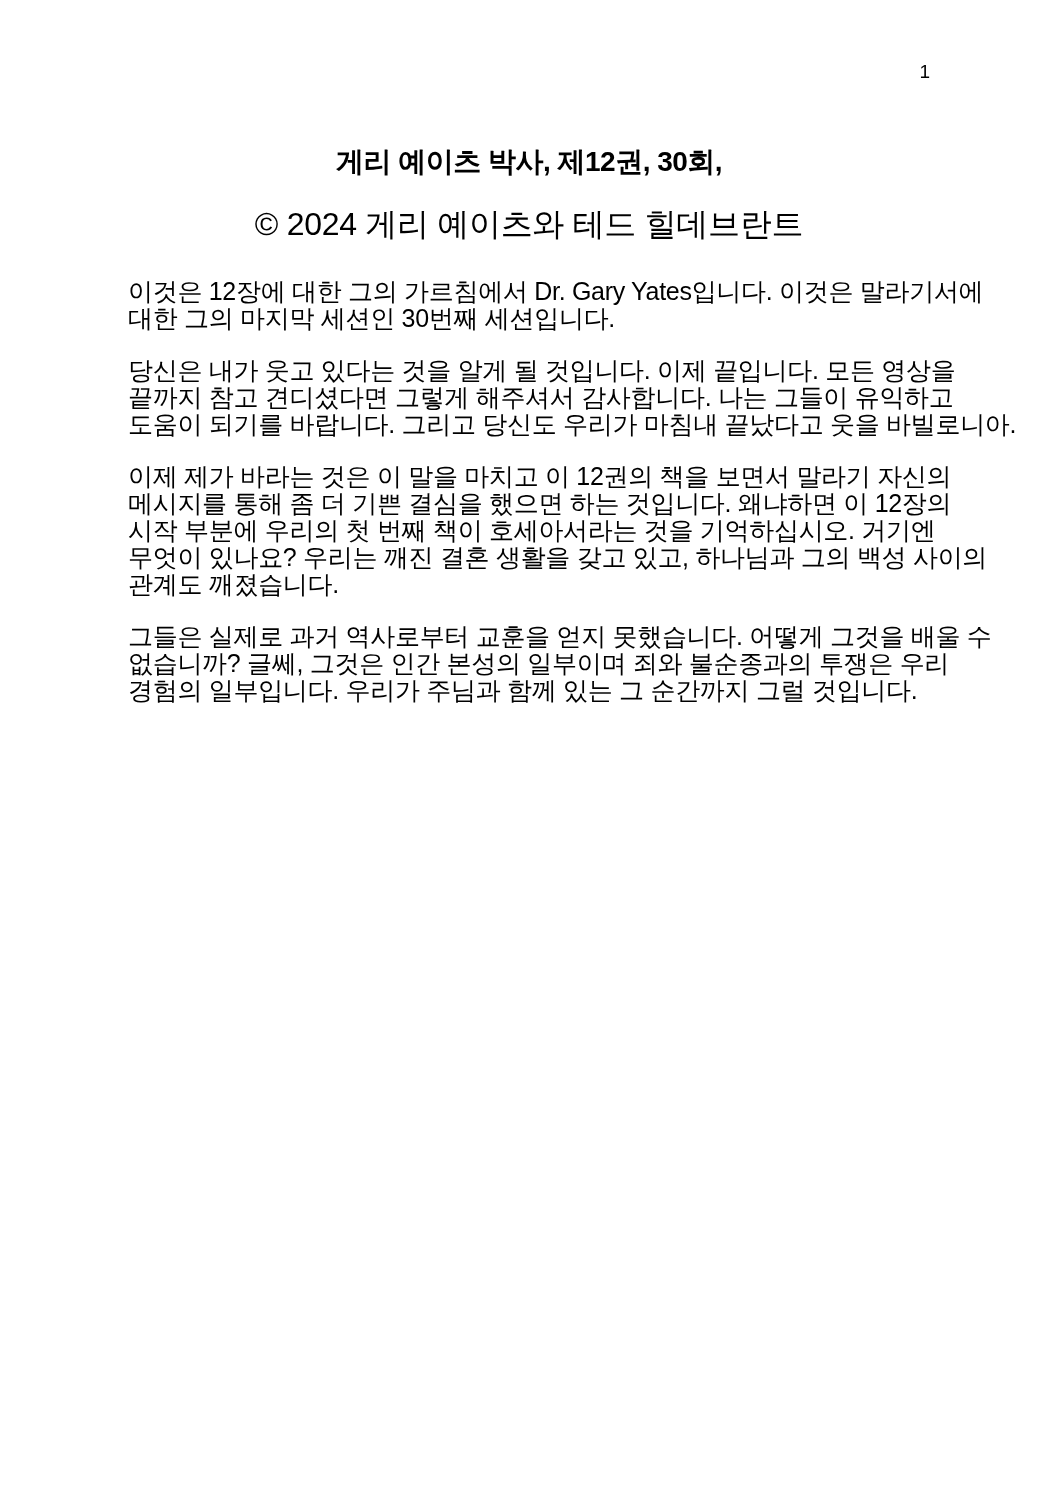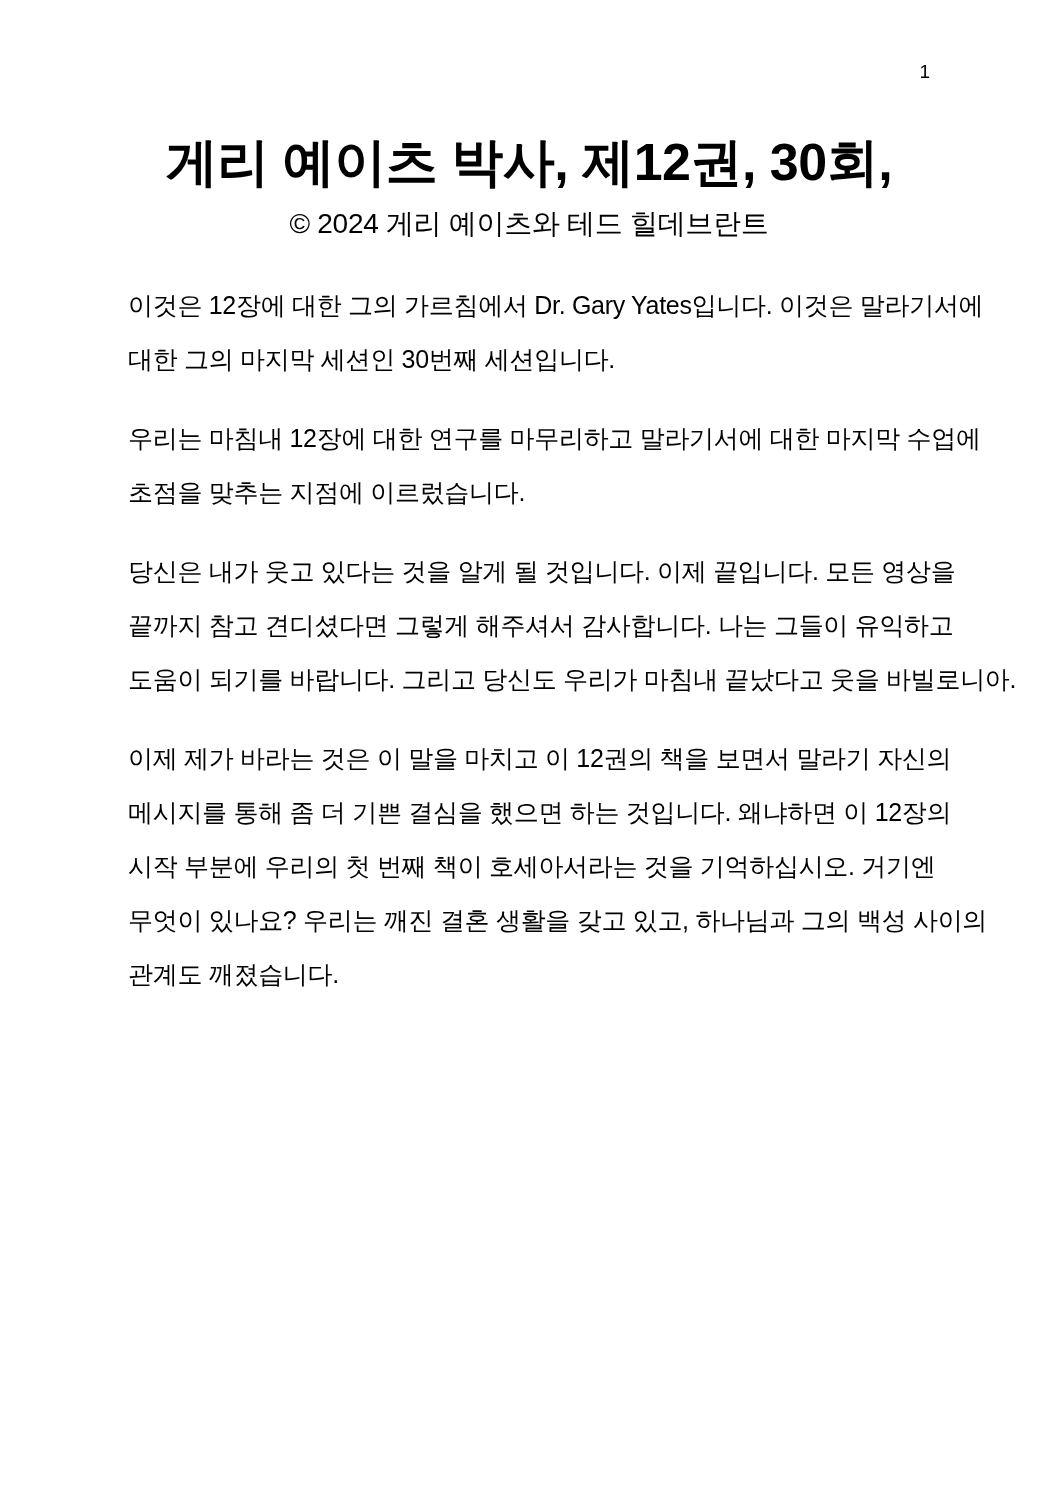--- a/index.html
+++ b/index.html
@@ -20,41 +20,41 @@
     position: absolute;
     top: 60px;
     right: 128px;
     font-size: 19px;
     line-height: 24px;
     color: #000000;
   }
   .title {
     margin-top: 128px;
     text-align: center;
-    font-size: 52px;
+    font-size: 28px;
     font-weight: 700;
     line-height: 68px;
     letter-spacing: -0.5px;
   }
   .title-line { display: block; }
   .copyright {
     margin-top: 10px;
     text-align: center;
-    font-size: 28px;
+    font-size: 32px;
     font-weight: 400;
     line-height: 36px;
     letter-spacing: -0.3px;
   }
   .content {
     margin-top: 36px;
     padding: 0 128px;
   }
   .para {
     font-size: 25px;
-    line-height: 54px;
+    line-height: 27px;
     letter-spacing: -0.3px;
     white-space: pre;
     margin-bottom: 25px;
   }
 </style>
 </head>
 <body>
 
 <div class="page">
 
@@ -62,25 +62,26 @@
 
   <h1 class="title">
     <span class="title-line">게리 예이츠 박사, 제12권, 30회,</span>
   </h1>
 
   <div class="copyright">© 2024 게리 예이츠와 테드 힐데브란트</div>
 
   <div class="content" id="paragraphs">
       <p class="para">이것은 12장에 대한 그의 가르침에서 Dr. Gary Yates입니다. 이것은 말라기서에
 대한 그의 마지막 세션인 30번째 세션입니다.</p>
-      <p class="para">우리는 마침내 12장에 대한 연구를 마무리하고 말라기서에 대한 마지막 수업에
-초점을 맞추는 지점에 이르렀습니다.</p>
       <p class="para">당신은 내가 웃고 있다는 것을 알게 될 것입니다. 이제 끝입니다. 모든 영상을
 끝까지 참고 견디셨다면 그렇게 해주셔서 감사합니다. 나는 그들이 유익하고
 도움이 되기를 바랍니다. 그리고 당신도 우리가 마침내 끝났다고 웃을 바빌로니아.</p>
       <p class="para">이제 제가 바라는 것은 이 말을 마치고 이 12권의 책을 보면서 말라기 자신의
 메시지를 통해 좀 더 기쁜 결심을 했으면 하는 것입니다. 왜냐하면 이 12장의
 시작 부분에 우리의 첫 번째 책이 호세아서라는 것을 기억하십시오. 거기엔
 무엇이 있나요? 우리는 깨진 결혼 생활을 갖고 있고, 하나님과 그의 백성 사이의
 관계도 깨졌습니다.</p>
+      <p class="para">그들은 실제로 과거 역사로부터 교훈을 얻지 못했습니다. 어떻게 그것을 배울 수
+없습니까? 글쎄, 그것은 인간 본성의 일부이며 죄와 불순종과의 투쟁은 우리
+경험의 일부입니다. 우리가 주님과 함께 있는 그 순간까지 그럴 것입니다.</p>
     </div>
 
 </div>
 
 </body></html>

